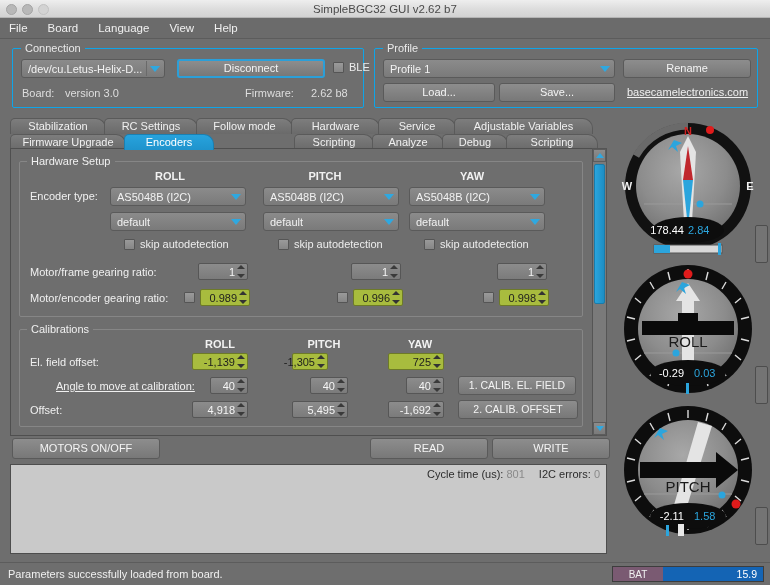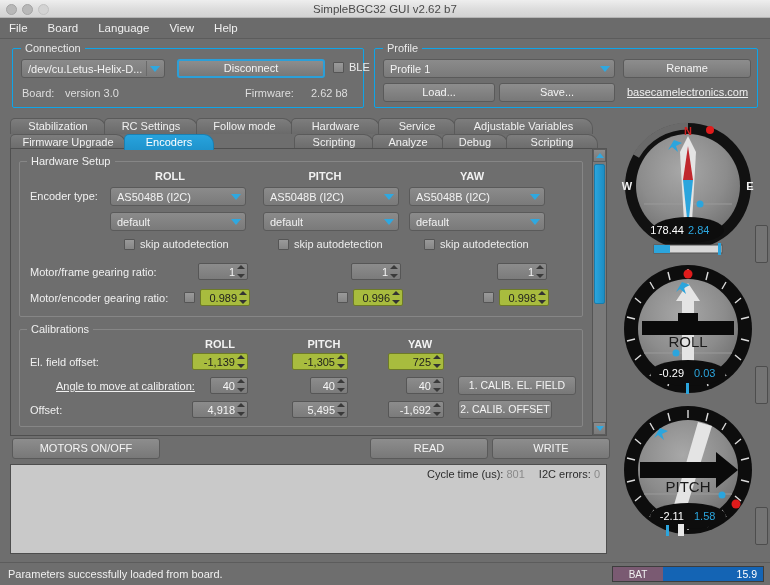--- a/index.html
+++ b/index.html
@@ -420,21 +420,21 @@
       <div class="col-hdr" style="left:340px;top:8px;width:120px;">YAW</div>
 
       <div class="row-lbl" style="left:10px;top:26px;">El. field offset:</div>
       <div class="spin green" style="left:172px;top:23px;width:56px;">
         <span>-1,139</span>
         <span class="arrows">
             <i class="up"></i>
             <i class="dn"></i>
           </span>
       </div>
-      <div class="spin green" style="left:272px;top:23px;width:56px;">
+      <div class="spin green" style="left:272px;top:23px;width:36px;">
         <span>-1,305</span>
         <span class="arrows">
             <i class="up"></i>
             <i class="dn"></i>
           </span>
       </div>
       <div class="spin green" style="left:368px;top:23px;width:56px;">
         <span>725</span>
         <span class="arrows">
             <i class="up"></i>
@@ -481,21 +481,21 @@
             <i class="dn"></i>
           </span>
       </div>
       <div class="spin" style="left:368px;top:71px;width:56px;">
         <span>-1,692</span>
         <span class="arrows">
             <i class="up"></i>
             <i class="dn"></i>
           </span>
       </div>
-      <div class="calbtn" style="left:438px;top:70px;width:94px;">2. CALIB. OFFSET</div>
+      <div class="calbtn" style="left:438px;top:70px;width:120px;">2. CALIB. OFFSET</div>
     </div>
   </div>
 
   <div id="vscroll">
     <div class="arr top">
         <i></i>
       </div>
     <div class="thumb"></div>
     <div class="arr bot">
         <i></i>

